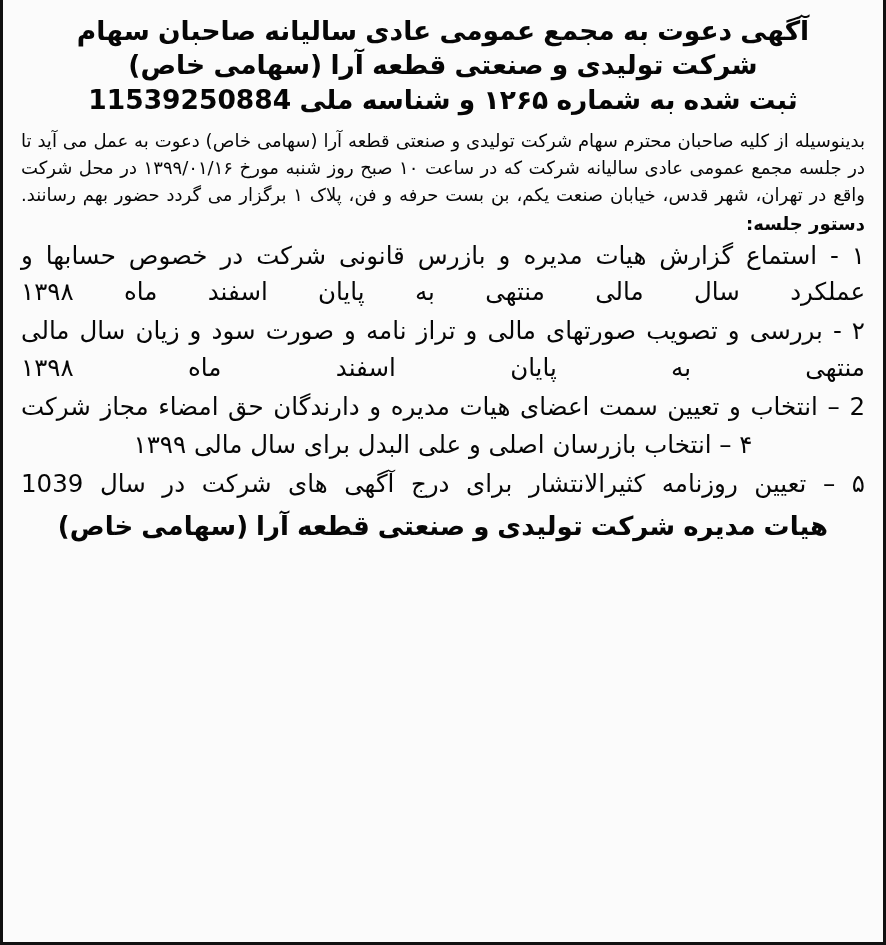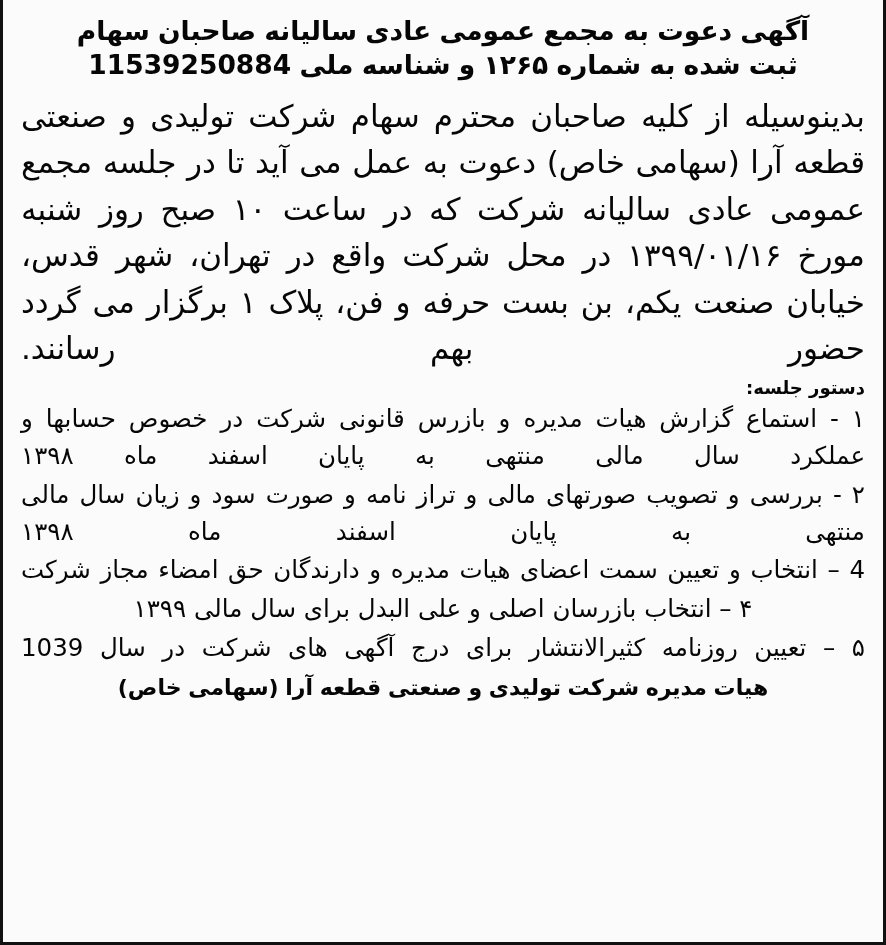--- a/index.html
+++ b/index.html
@@ -50,21 +50,21 @@
     white-space: nowrap;
   }
   .notice-heading .hl-1 { font-size: 26.5px; }
   .notice-heading .hl-2 { font-size: 26.5px; }
   .notice-heading .hl-3 { font-size: 26.5px; }
 
   
   .body-paragraph {
     text-align: justify;
     text-align-last: justify;
-    font-size: 31px;
+    font-size: 18px;
     line-height: 1.50;
     margin: 0 0 2px 0;
     padding: 0 2px;
     font-weight: 400;
   }
 
   
   .agenda-heading {
     font-weight: 700;
     font-size: 18px;
@@ -87,47 +87,48 @@
     text-align-last: center;
     margin: 0 0 2px 0;
     padding: 0 2px;
     font-weight: 400;
   }
   .agenda-item.justify-end { text-align-last: justify; }
 
   
   .signature {
     font-weight: 700;
-    font-size: 22px;
+    font-size: 26px;
     text-align: center;
     line-height: 1.35;
     margin: 6px 0 0 0;
     padding: 0 2px;
     word-spacing: -1px;
   }
 </style>
 </head>
 <body>
 
 <div class="page">
   <div class="inner">
 
     <div class="notice-heading">
       <span class="hl hl-1">آگهی دعوت به مجمع عمومی عادی سالیانه صاحبان سهام</span>
+      <span class="hl hl-2">شرکت تولیدی و صنعتی قطعه آرا (سهامی خاص)</span>
       <span class="hl hl-3">ثبت شده به شماره ۱۲۶۵ و شناسه ملی 11539250884</span>
     </div>
 
     <p class="body-paragraph">بدینوسیله از کلیه صاحبان محترم سهام شرکت تولیدی و صنعتی قطعه آرا (سهامی خاص) دعوت به عمل می آید تا در جلسه مجمع عمومی عادی سالیانه شرکت که در ساعت ۱۰ صبح روز شنبه مورخ ۱۳۹۹/۰۱/۱۶ در محل شرکت واقع در تهران، شهر قدس، خیابان صنعت یکم، بن بست حرفه و فن، پلاک ۱ برگزار می گردد حضور بهم رسانند.</p>
 
     <div class="agenda-heading">دستور جلسه:</div>
 
     <ul class="agenda-list">
       <li class="agenda-item justify-end">۱ - استماع گزارش هیات مدیره و بازرس قانونی شرکت در خصوص حسابها و عملکرد سال مالی منتهی به پایان اسفند ماه ۱۳۹۸</li>
       <li class="agenda-item justify-end">۲ - بررسی و تصویب صورتهای مالی و تراز نامه و صورت سود و زیان سال مالی منتهی به پایان اسفند ماه ۱۳۹۸</li>
-      <li class="agenda-item justify-end">4 – انتخاب و تعیین سمت اعضای هیات مدیره و دارندگان حق امضاء مجاز شرکت</li>
+      <li class="agenda-item justify-end">2 – انتخاب و تعیین سمت اعضای هیات مدیره و دارندگان حق امضاء مجاز شرکت</li>
       <li class="agenda-item">۴ – انتخاب بازرسان اصلی و علی البدل برای سال مالی ۱۳۹۹</li>
       <li class="agenda-item justify-end">۵ – تعیین روزنامه کثیرالانتشار برای درج آگهی های شرکت در سال 1039</li>
     </ul>
 
     <div class="signature">هیات مدیره شرکت تولیدی و صنعتی قطعه آرا (سهامی خاص)</div>
 
   </div>
 </div>
 
 </body></html>

